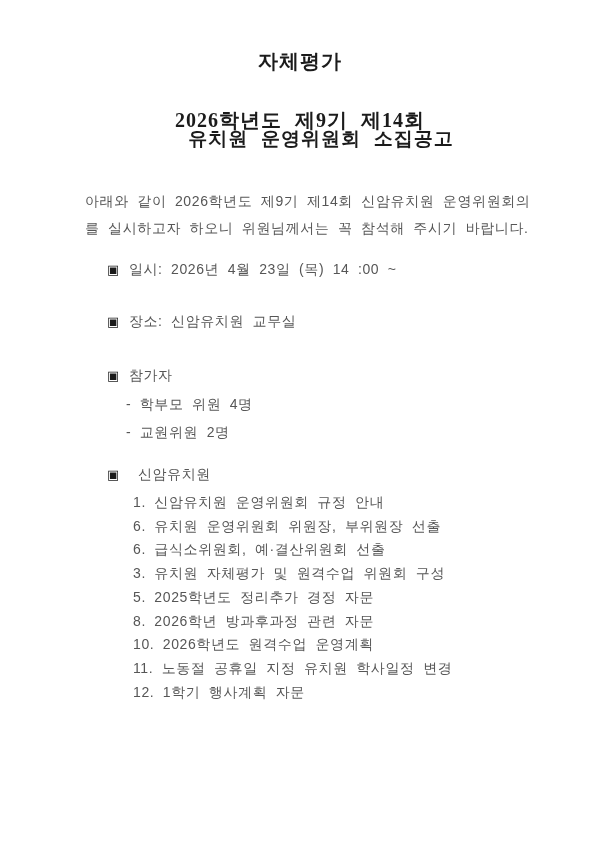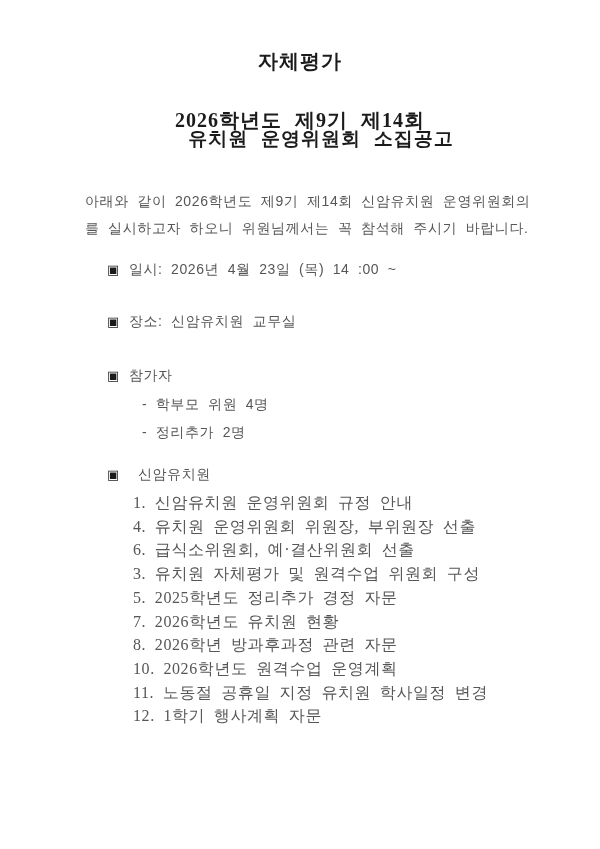--- a/index.html
+++ b/index.html
@@ -56,34 +56,32 @@
   .row-datetime{top:261px;}
   .row-location{top:313px;}
   .row-participants{top:343px;margin-top:24px;}
   .row-agenda{top:466px;}
   
   .sub-row{
     position:absolute;left:126px;
     font-size:14px;line-height:17px;
     letter-spacing:0.6px;word-spacing:4px;
     white-space:nowrap;
-    margin-left:16px;
   }
   .sub-row-1{top:396px;}
   .sub-row-2{top:424px;}
   
   .agenda-list{
     position:absolute;left:133px;top:491px;width:460px;
   }
   .agenda-item{
-    font-size:16px;line-height:23.7px;
+    font-size:14px;line-height:23.7px;
     letter-spacing:0.6px;word-spacing:4px;
     white-space:nowrap;
     color:var(--body-text);
-    font-family:Liberation Serif, serif;
   }
 </style>
 </head>
 <body>
 
 <div class="page">
 
   <div class="doc-title school-name">자체평가</div>
   <div class="doc-title title-line1">2026학년도 제9기 제14회</div>
   <div class="doc-title title-line2">유치원 운영위원회 소집공고</div>
@@ -98,32 +96,31 @@
   </div>
 
   <div class="section-row row-location">
     <span class="bullet">▣</span><span>장소: 신암유치원 교무실</span>
   </div>
 
   <div class="section-row row-participants">
     <span class="bullet">▣</span><span>참가자</span>
   </div>
   <div class="sub-row sub-row-1">- 학부모 위원 4명</div>
-  <div class="sub-row sub-row-2">- 정리추가 2명</div>
+  <div class="sub-row sub-row-2">- 교원위원 2명</div>
 
   <div class="section-row row-agenda">
     <span class="bullet wide-gap">▣</span><span>신암유치원</span>
   </div>
 
   <div class="agenda-list">
     <div class="agenda-item">1. 신암유치원 운영위원회 규정 안내</div>
-    <div class="agenda-item">4. 유치원 운영위원회 위원장, 부위원장 선출</div>
+    <div class="agenda-item">6. 유치원 운영위원회 위원장, 부위원장 선출</div>
     <div class="agenda-item">6. 급식소위원회, 예·결산위원회 선출</div>
     <div class="agenda-item">3. 유치원 자체평가 및 원격수업 위원회 구성</div>
     <div class="agenda-item">5. 2025학년도 정리추가 경정 자문</div>
-    <div class="agenda-item">7. 2026학년도 유치원 현황</div>
     <div class="agenda-item">8. 2026학년 방과후과정 관련 자문</div>
     <div class="agenda-item">10. 2026학년도 원격수업 운영계획</div>
     <div class="agenda-item">11. 노동절 공휴일 지정 유치원 학사일정 변경</div>
     <div class="agenda-item">12. 1학기 행사계획 자문</div>
   </div>
 
 </div>
 
 </body></html>

